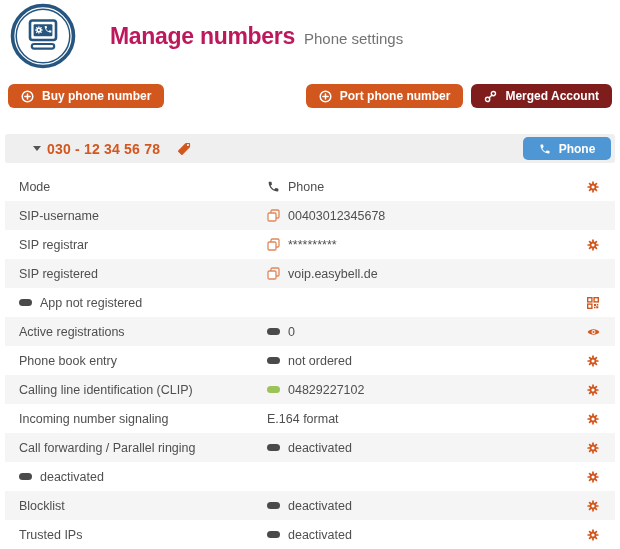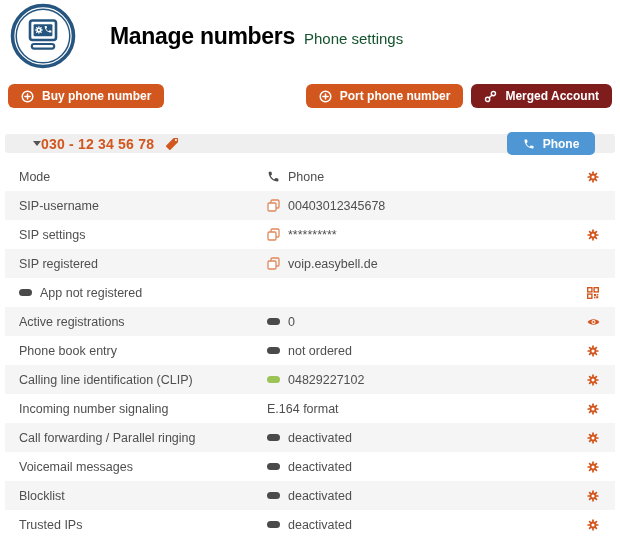--- a/index.html
+++ b/index.html
@@ -2,34 +2,34 @@
 <html><head>
 <meta charset="utf-8">
 <style>
   html,body{margin:0;padding:0;}
   body{
     width:620px;height:549px;overflow:hidden;background:#fff;
     font-family:"Liberation Sans",sans-serif;color:#4d4d4d;
   }
   .header{display:flex;align-items:center;height:72px;padding-left:10px;box-sizing:border-box;}
   .titles{margin-left:34px;display:flex;align-items:baseline;gap:9px;}
-  .title{font-size:23px;font-weight:bold;color:#000000;letter-spacing:-0.3px;}
-  .subtitle{font-size:15px;color:#14532d;}
+  .title{font-size:23px;font-weight:bold;color:#be185d;letter-spacing:-0.3px;}
+  .subtitle{font-size:15px;color:#737373;}
   .toolbar{display:flex;gap:8px;padding:12px 8px 0 8px;align-items:center;}
   .spacer{flex:1;}
   .btn{
     display:inline-flex;align-items:center;gap:8px;height:24px;padding:6px 13px;
     border:none;border-radius:6px;color:#fff;font-weight:bold;font-size:12px;
     font-family:inherit;cursor:pointer;white-space:nowrap;
   }
   .btn.orange{background:#d2571f;}
   .btn.blue{background:#7f1d1d;}
   .accordion{
-    margin:26px 5px 0 5px;height:19px;background:#efeff0;border-radius:3px;
-    display:flex;align-items:center;padding:0 20px 0 28px;gap:0;box-sizing:border-box;cursor:pointer;
+    margin:26px 5px 0 5px;height:29px;background:#efeff0;border-radius:3px;
+    display:flex;align-items:center;padding:0 4px 0 28px;gap:6px;box-sizing:border-box;cursor:pointer;
   }
   .caret{
     width:0;height:0;border-left:4.5px solid transparent;border-right:4.5px solid transparent;
     border-top:5.5px solid #555;flex:none;
   }
   .number{color:#d2571f;font-size:14px;font-weight:bold;letter-spacing:0.2px;}
   .tagwrap{margin-left:10px;display:inline-flex;cursor:pointer;}
   .phone-btn{
     height:23px;min-width:88px;border-radius:5px;background:#4f97d4;color:#fff;border:none;
     display:inline-flex;align-items:center;justify-content:center;gap:8px;
@@ -161,21 +161,21 @@
           <svg width="13" height="13" viewBox="0 0 13 13" fill="none" stroke="#e0885a">
             <rect x="4" y="1" width="8" height="8" rx="1.2" stroke-width="1.3"></rect>
             <rect x="1" y="4" width="8" height="8" rx="1.2" stroke-width="1.3" fill="#fff"></rect>
           </svg>
         </span>
         <span data-interactable="false">00403012345678</span>
       </span>
       <span class="action" data-interactable="false"></span>
     </div>
     <div class="row" data-interactable="false">
-      <span class="label" data-interactable="false">SIP settings</span>
+      <span class="label" data-interactable="false">SIP registrar</span>
       <span class="value" data-interactable="false">
         <span class="icon copy-icon" data-interactable="true">
           <svg width="13" height="13" viewBox="0 0 13 13" fill="none" stroke="#e0885a">
             <rect x="4" y="1" width="8" height="8" rx="1.2" stroke-width="1.3"></rect>
             <rect x="1" y="4" width="8" height="8" rx="1.2" stroke-width="1.3" fill="#fff"></rect>
           </svg>
         </span>
         <span data-interactable="false">**********</span>
       </span>
       <span class="action" data-interactable="false">
@@ -320,21 +320,20 @@
               <rect x="5.15" y="0.3" width="1.7" height="11.4" rx="0.85" transform="rotate(90 6 6)"></rect>
               <rect x="5.15" y="0.3" width="1.7" height="11.4" rx="0.85" transform="rotate(135 6 6)"></rect>
               <circle cx="6" cy="6" r="3.4"></circle>
             </g>
             <circle cx="6" cy="6" r="1.55" fill="#fff"></circle>
           </svg>
         </span>
       </span>
     </div>
     <div class="row" data-interactable="false">
-      <span class="label" data-interactable="false">Voicemail messages</span>
       <span class="value" data-interactable="false">
         <span class="icon pill-dark-icon" data-interactable="false"></span>
         <span data-interactable="false">deactivated</span>
       </span>
       <span class="action" data-interactable="false">
         <span class="icon gear-icon" data-interactable="true">
           <svg width="12" height="12" viewBox="0 0 12 12">
             <g fill="#d2571f">
               <rect x="5.15" y="0.3" width="1.7" height="11.4" rx="0.85"></rect>
               <rect x="5.15" y="0.3" width="1.7" height="11.4" rx="0.85" transform="rotate(45 6 6)"></rect>

